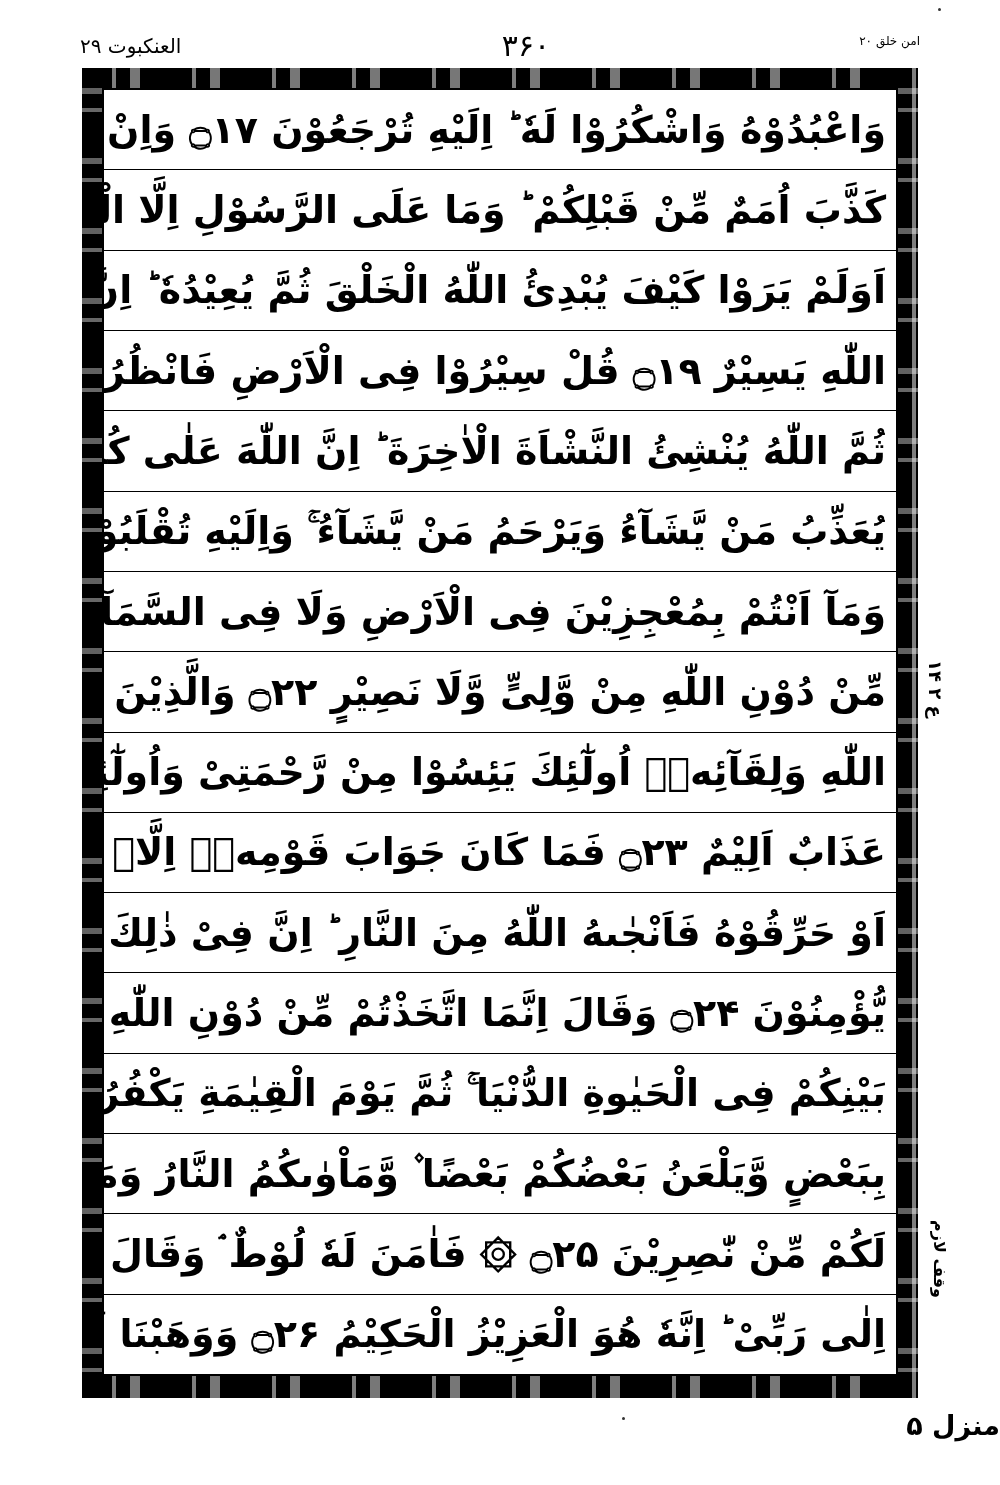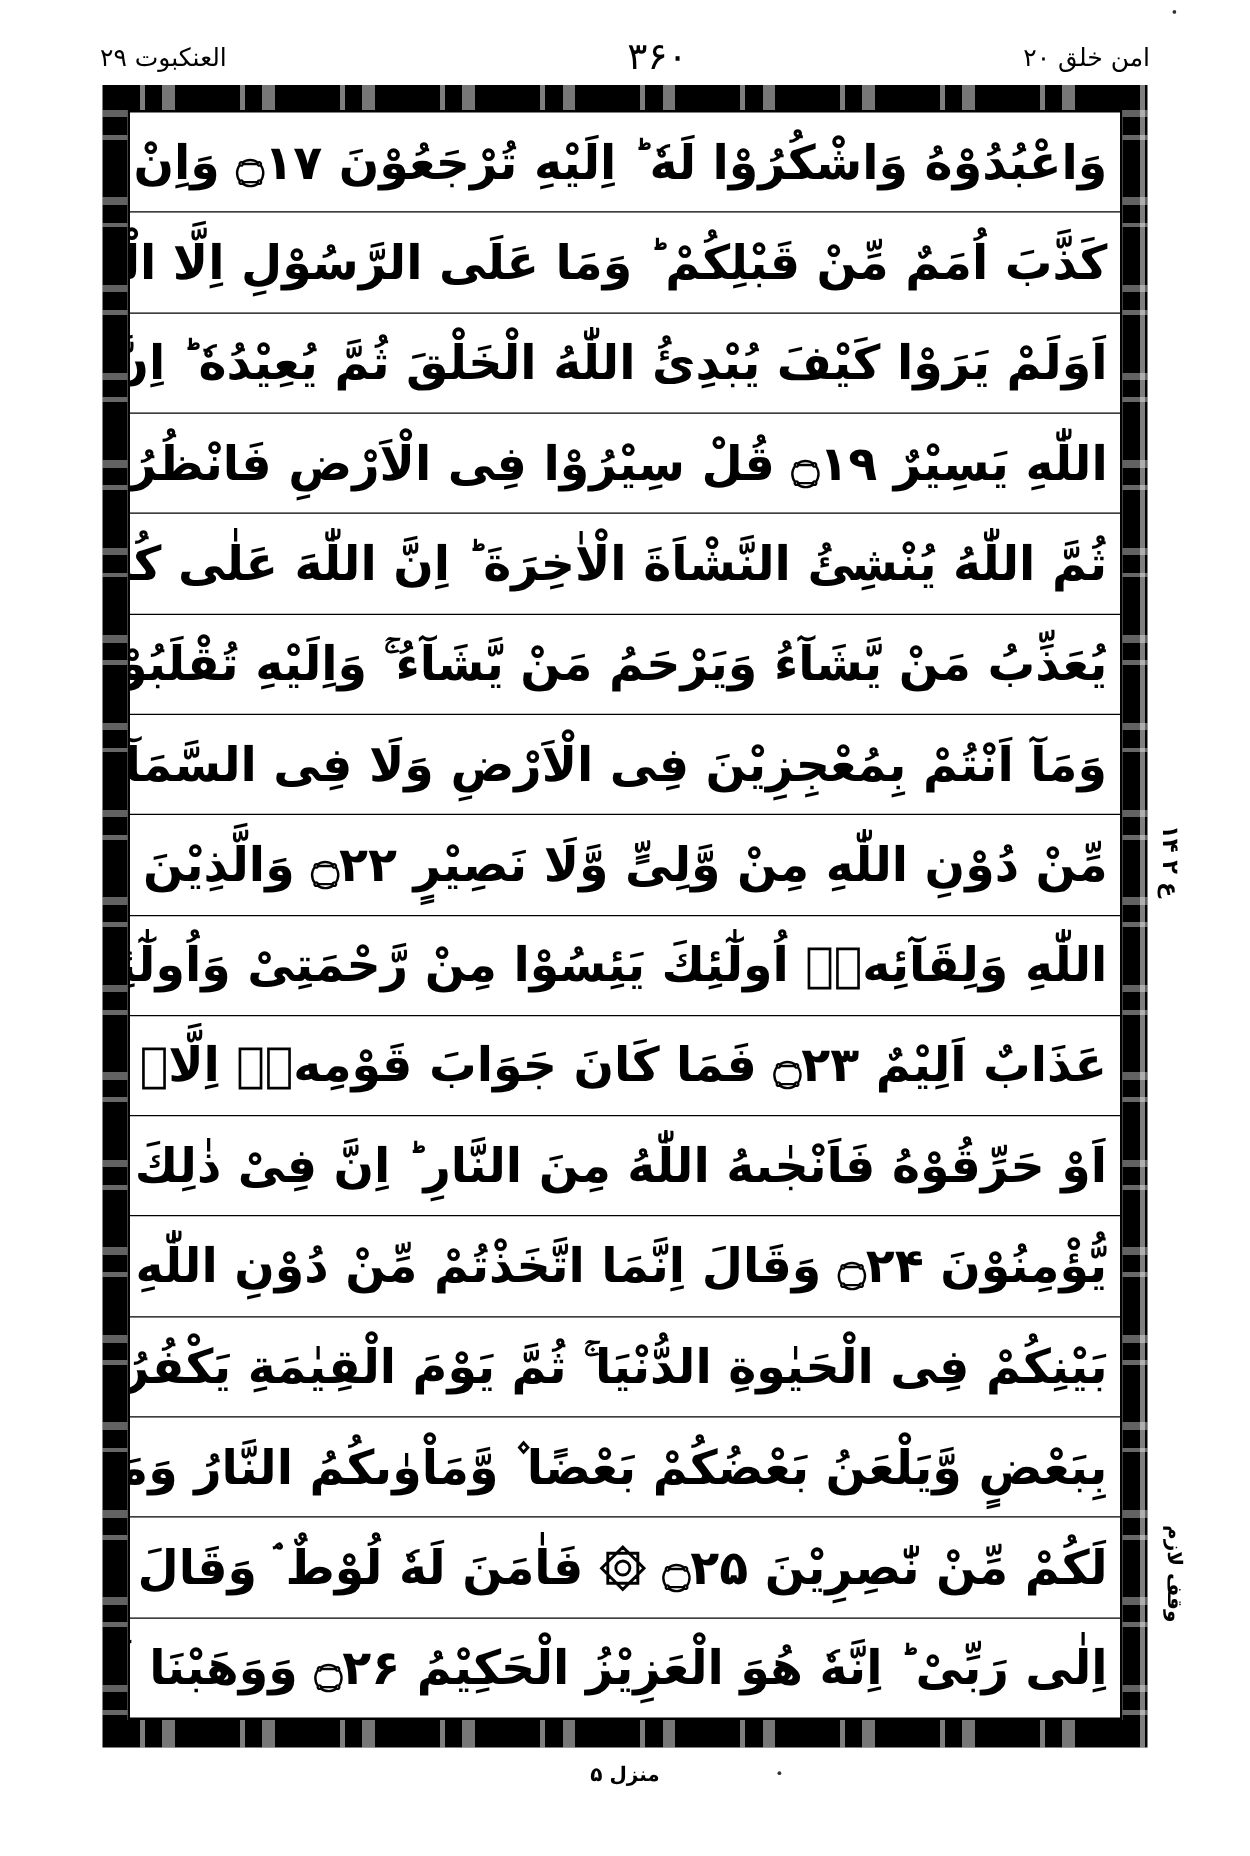--- a/index.html
+++ b/index.html
@@ -8,21 +8,21 @@
     font-family: "DejaVu Sans", sans-serif; color: #000;
   }
   .header {
     position: absolute; top: 28px; left: 80px; width: 840px; height: 40px;
   }
   .hdr-left, .hdr-right, .hdr-center {
     position: absolute; top: 0; font-weight: normal; direction: rtl; white-space: nowrap;
     font-family: "DejaVu Sans", sans-serif;
   }
   .hdr-left { left: 0; font-size: 20px; top: 6px; }
-  .hdr-right { right: 0; font-size: 20px; top: 6px; text-align: center; }
+  .hdr-right { right: 0; font-size: 12px; top: 6px; text-align: center; }
   .hdr-center { left: 50%; transform: translateX(-50%); font-size: 30px; top: 0; margin-left: 26px; }
 
   .frame {
     position: absolute; left: 82px; top: 68px; width: 836px; height: 1330px;
     background: #000;
   }
   .frame-orn {
     position: absolute; inset: 0;
     background:
       repeating-linear-gradient(90deg, transparent 0 30px, rgba(255,255,255,0.9) 30px 34px, transparent 34px 48px, rgba(255,255,255,0.85) 48px 58px, transparent 58px 80px);
@@ -50,22 +50,22 @@
     line-height: 1; white-space: nowrap; width: 100%; text-align: justify;
     text-align-last: justify; direction: rtl;
   }
   .margin-note {
     position: absolute; font-family: "DejaVu Sans", sans-serif; font-weight: bold;
     direction: rtl; font-size: 18px; writing-mode: vertical-rl; text-orientation: mixed;
   }
   .ruku-note { left: 925px; top: 660px; }
   .waqf-note { left: 930px; top: 1220px; font-size: 16px; }
   .footer {
-    position: absolute; top: 1410px; left: 0; width: 1000px; text-align: center;
-    font-weight: bold; font-size: 16px; direction: rtl;
+    position: absolute; top: 1410px; left: 0; width: 1000px; 
+    font-weight: bold; font-size: 27px; direction: rtl;
   }
   .speck { position: absolute; width: 3px; height: 3px; background: #333; border-radius: 50%; }
 </style>
 </head>
 <body>
 
 <div class="header">
   <span class="hdr-left">العنکبوت ۲۹</span>
   <span class="hdr-center">۳۶۰</span>
   <span class="hdr-right">امن خلق ۲۰</span>

